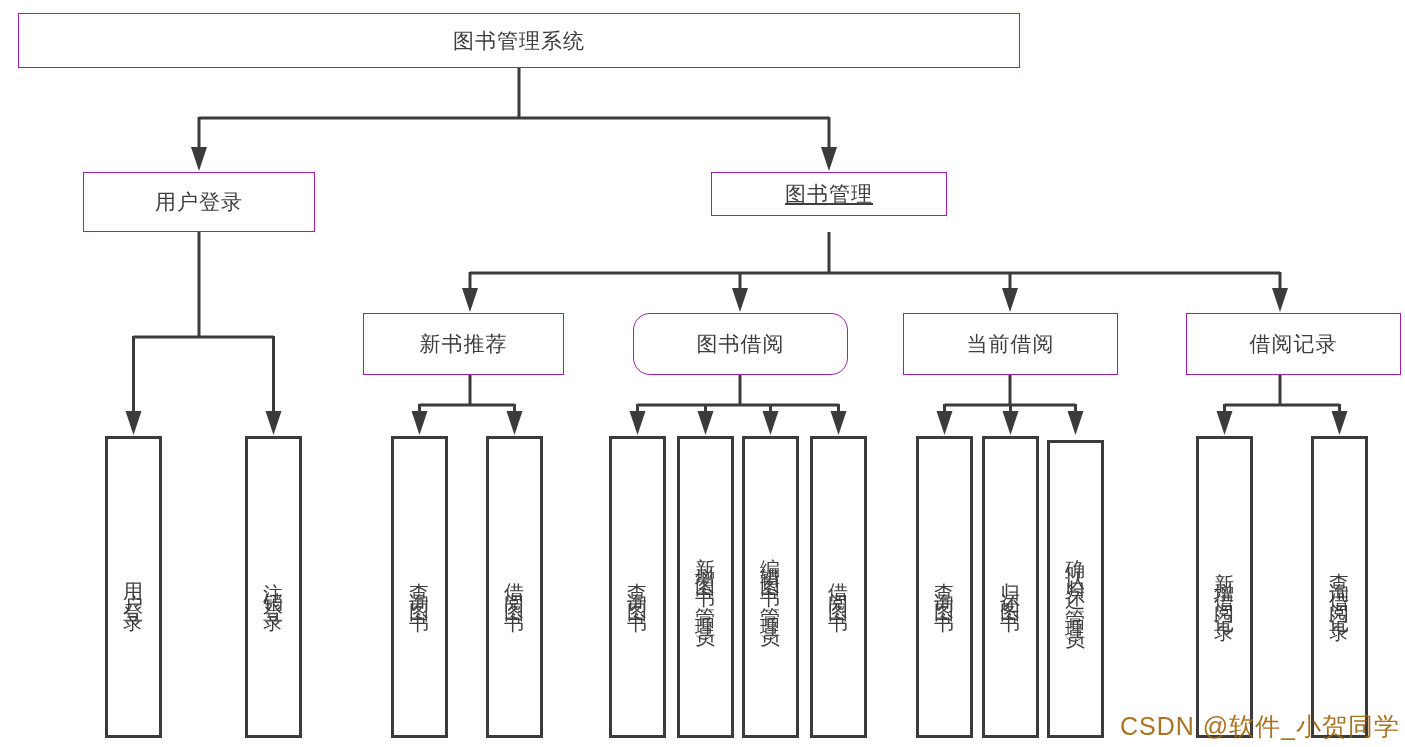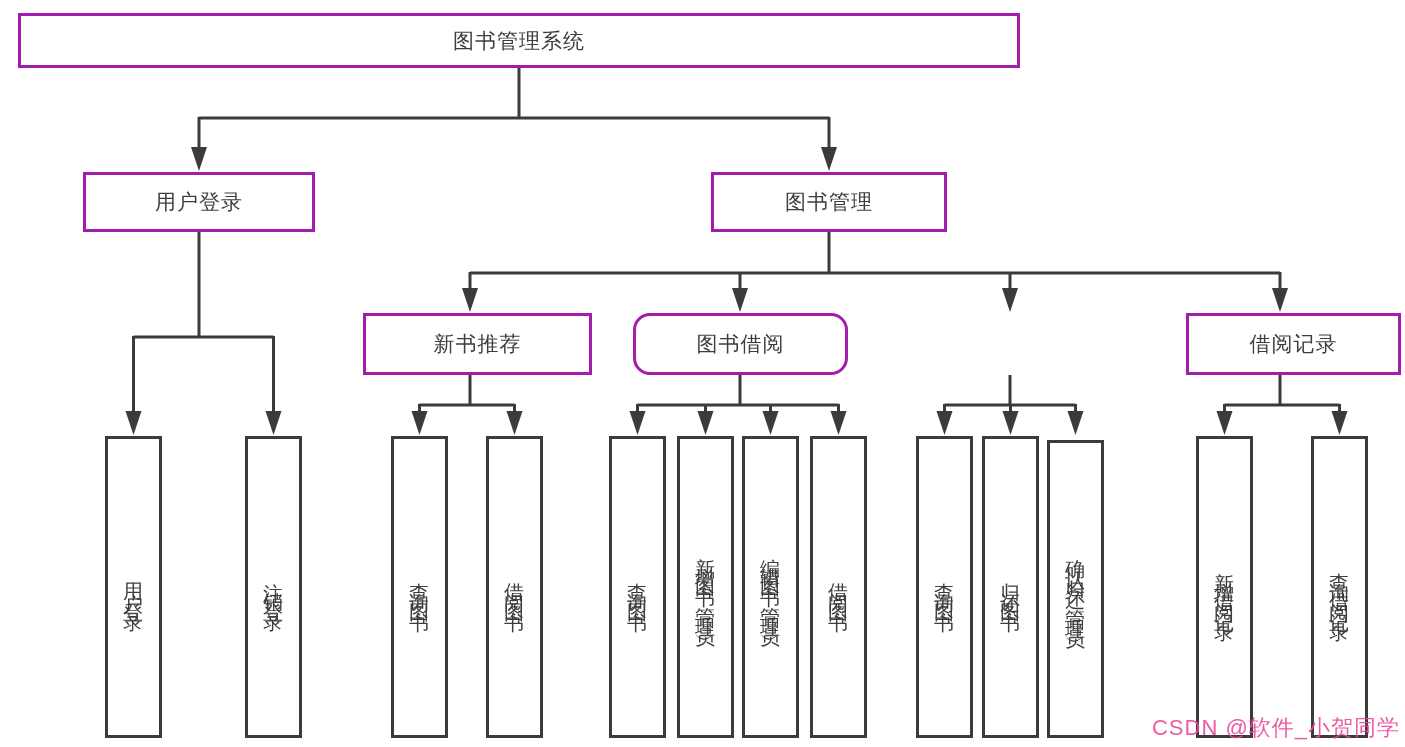--- a/index.html
+++ b/index.html
@@ -19,21 +19,21 @@
     position: absolute;
     left: 0;
     top: 0;
     width: 1405px;
     height: 747px;
     pointer-events: none;
   }
   .box {
     position: absolute;
     box-sizing: border-box;
-    border: 3px solid #a21caf;
+    border: 1px solid #a21caf;
     background: #ffffff;
     display: flex;
     align-items: center;
     justify-content: center;
     color: #3d3d3d;
     font-size: 21px;
     letter-spacing: 1px;
     white-space: nowrap;
   }
   .vbox {
@@ -51,22 +51,22 @@
     writing-mode: vertical-rl;
     text-orientation: mixed;
     letter-spacing: 10px;
     line-height: 1;
     white-space: nowrap;
   }
   #watermark {
     position: absolute;
     right: 5px;
     bottom: 4px;
-    color: #ec4899;
-    font-size: 22px;
+    color: #a16207;
+    font-size: 25px;
     letter-spacing: 1px;
     opacity: 0.9;
     white-space: nowrap;
   }
 </style>
 </head>
 <body>
 
 <div id="canvas">
 
@@ -139,30 +139,33 @@
     </g>
   </svg>
 
   <div class="box" style="left:18px; top:13px; width:1002px; height:55px;">
     <span>图书管理系统</span>
   </div>
 
   <div class="box" style="left:83px; top:172px; width:232px; height:60px;">
     <span>用户登录</span>
   </div>
-  <div class="box" style="left:711px; top:172px; width:236px; height:60px;">
+  <div class="box" style="left:711px; top:172px; width:236px; height:44px;text-decoration:underline;">
     <span>图书管理</span>
   </div>
 
-  <div class="box" style="left:363px; top:313px; width:229px; height:62px;">
+  <div class="box" style="left:363px; top:313px; width:201px; height:62px;">
     <span>新书推荐</span>
   </div>
   <div class="box" style="left:633px; top:313px; width:215px; height:62px;border-radius:17px;">
     <span>图书借阅</span>
   </div>
+  <div class="box" style="left:903px; top:313px; width:215px; height:62px;">
+    <span>当前借阅</span>
+  </div>
   <div class="box" style="left:1173px; top:313px; width:215px; height:62px;margin-left:13px;">
     <span>借阅记录</span>
   </div>
 
   <div class="vbox" style="left:105px; top:436px; width:57px; height:302px;">
     <span>用户登录</span>
   </div>
   <div class="vbox" style="left:245px; top:436px; width:57px; height:302px;">
     <span>注销登录</span>
   </div>

